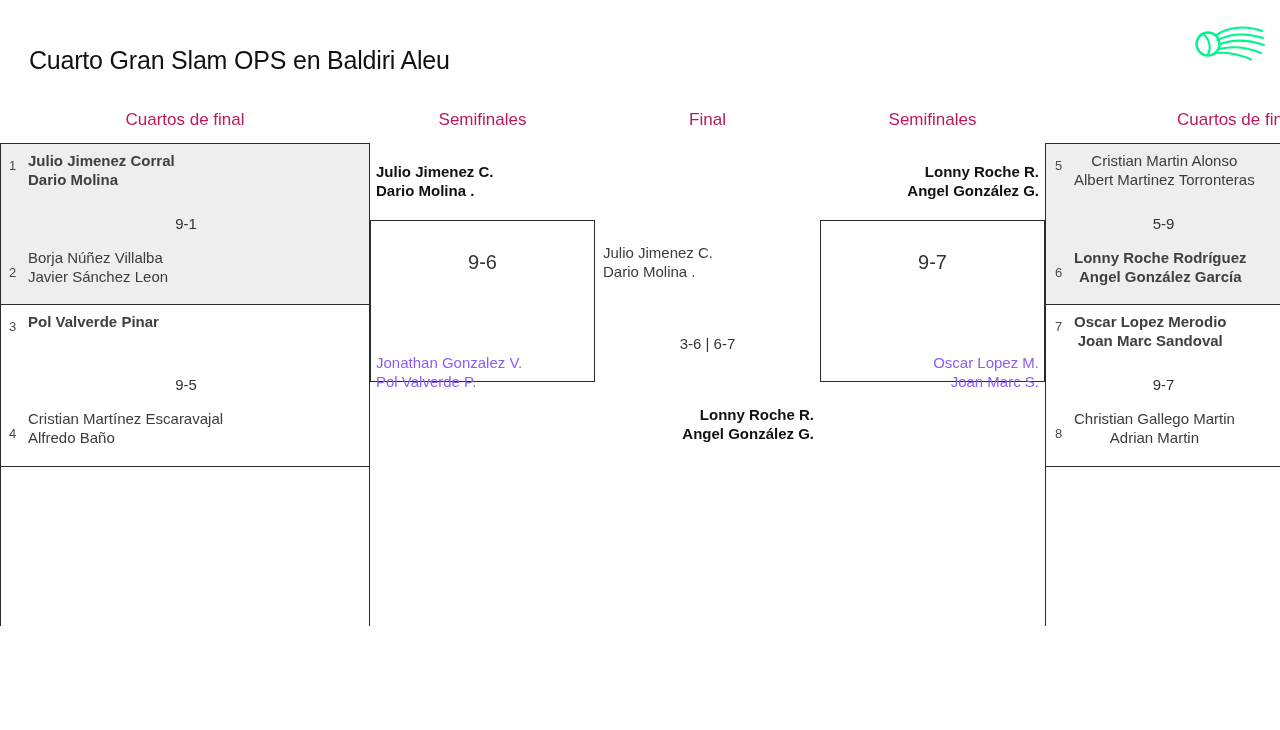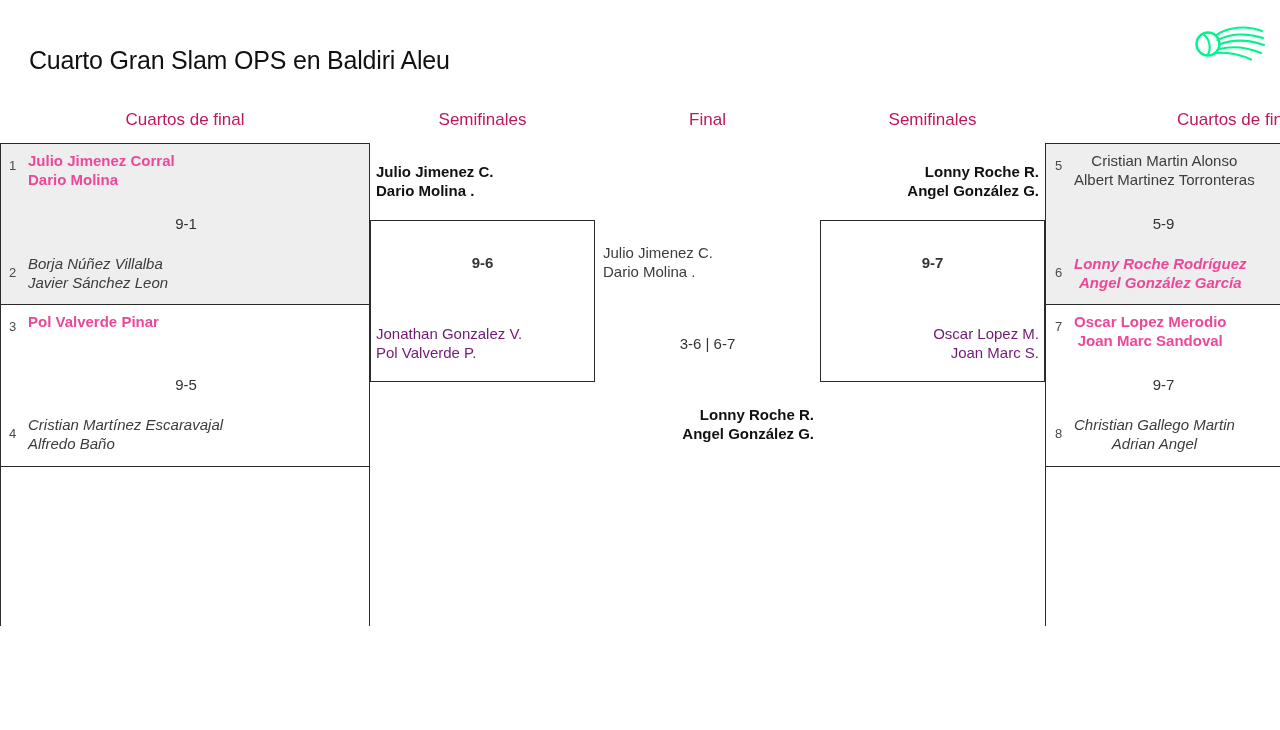--- a/index.html
+++ b/index.html
@@ -83,21 +83,21 @@
   .qf-half-bottom { top: 161px; height: 161px; border-top: 1px solid #2b2b2b; }
 
   
   .team {
     position: absolute;
     font-size: 15px;
     line-height: 19px;
     white-space: nowrap;
   }
   .team .n1, .team .n2 { display: block; }
-  .team.win { font-weight: bold; color: #ec4899; }
+  .team.win { font-weight: bold; color: #404040; }
   .team.lose { font-weight: normal; color: #3c3c3c; }
 
   .seed {
     position: absolute;
     font-size: 13px;
     color: #4a4a4a;
     line-height: 16px;
   }
 
   .score {
@@ -112,21 +112,21 @@
   .qf-left .team      { left: 27px; text-align: left; }
   .qf-left .seed      { left: 8px; }
   .qf-left .score     { left: 0; width: 370px; text-align: center; }
 
   
   .qf-right .team     { left: 28px; text-align: center; }
   .qf-right .seed     { left: 9px; }
   .qf-right .score    { left: 0; width: 235px; text-align: center; }
 
   .t-top    { top: 7px; }
-  .t-bottom { top: 110px; font-style: italic; }
+  .t-bottom { top: 104px; }
   .s-top    { top: 14px; }
   .s-bottom { top: 121px; }
   .sc-mid   { top: 70px; }
 
   
   .sf-box {
     width: 225px;
     height: 162px;
     top: 220px;
   }
@@ -134,28 +134,27 @@
   .sf-right { left: 820px; }
 
   .sf-team {
     position: absolute;
     font-size: 15px;
     line-height: 19px;
     white-space: nowrap;
   }
   .sf-team .n1, .sf-team .n2 { display: block; }
   .sf-team.win { font-weight: bold; color: #111111; }
-  .sf-team.lose { font-weight: normal; color: #701a75; }
+  .sf-team.lose { font-weight: normal; color: #8b5cf6; margin-top: 29px; }
 
   .sf-score {
     position: absolute;
-    font-size: 15px;
+    font-size: 20px;
     color: #333333;
     line-height: 19px;
-    font-weight: bold;
   }
 
   
   .sf-left-top    { left: 376px; top: 162px; text-align: left; }
   .sf-left-bottom { left: 376px; top: 324px; text-align: left; }
   .sf-left-score  { left: 370px; top: 253px; width: 225px; text-align: center; }
 
   .sf-right-top    { left: 820px; top: 162px; width: 219px; text-align: right; }
   .sf-right-bottom { left: 820px; top: 324px; width: 219px; text-align: right; }
   .sf-right-score  { left: 820px; top: 253px; width: 225px; text-align: center; }
@@ -277,21 +276,21 @@
   <div class="team win t-top">
     <span class="n1">Oscar Lopez Merodio</span>
     <span class="n2">Joan Marc Sandoval</span>
   </div>
 
   <div class="score sc-mid">9-7</div>
 
   <div class="seed s-bottom">8</div>
   <div class="team lose t-bottom">
     <span class="n1">Christian Gallego Martin</span>
-    <span class="n2">Adrian Angel</span>
+    <span class="n2">Adrian Martin</span>
   </div>
 </div>
 
 <div class="match-box sf-box sf-left"></div>
 
 <div class="sf-team win sf-left-top">
   <span class="n1">Julio Jimenez C.</span>
   <span class="n2">Dario Molina .</span>
 </div>
 <div class="sf-score sf-left-score">9-6</div>

